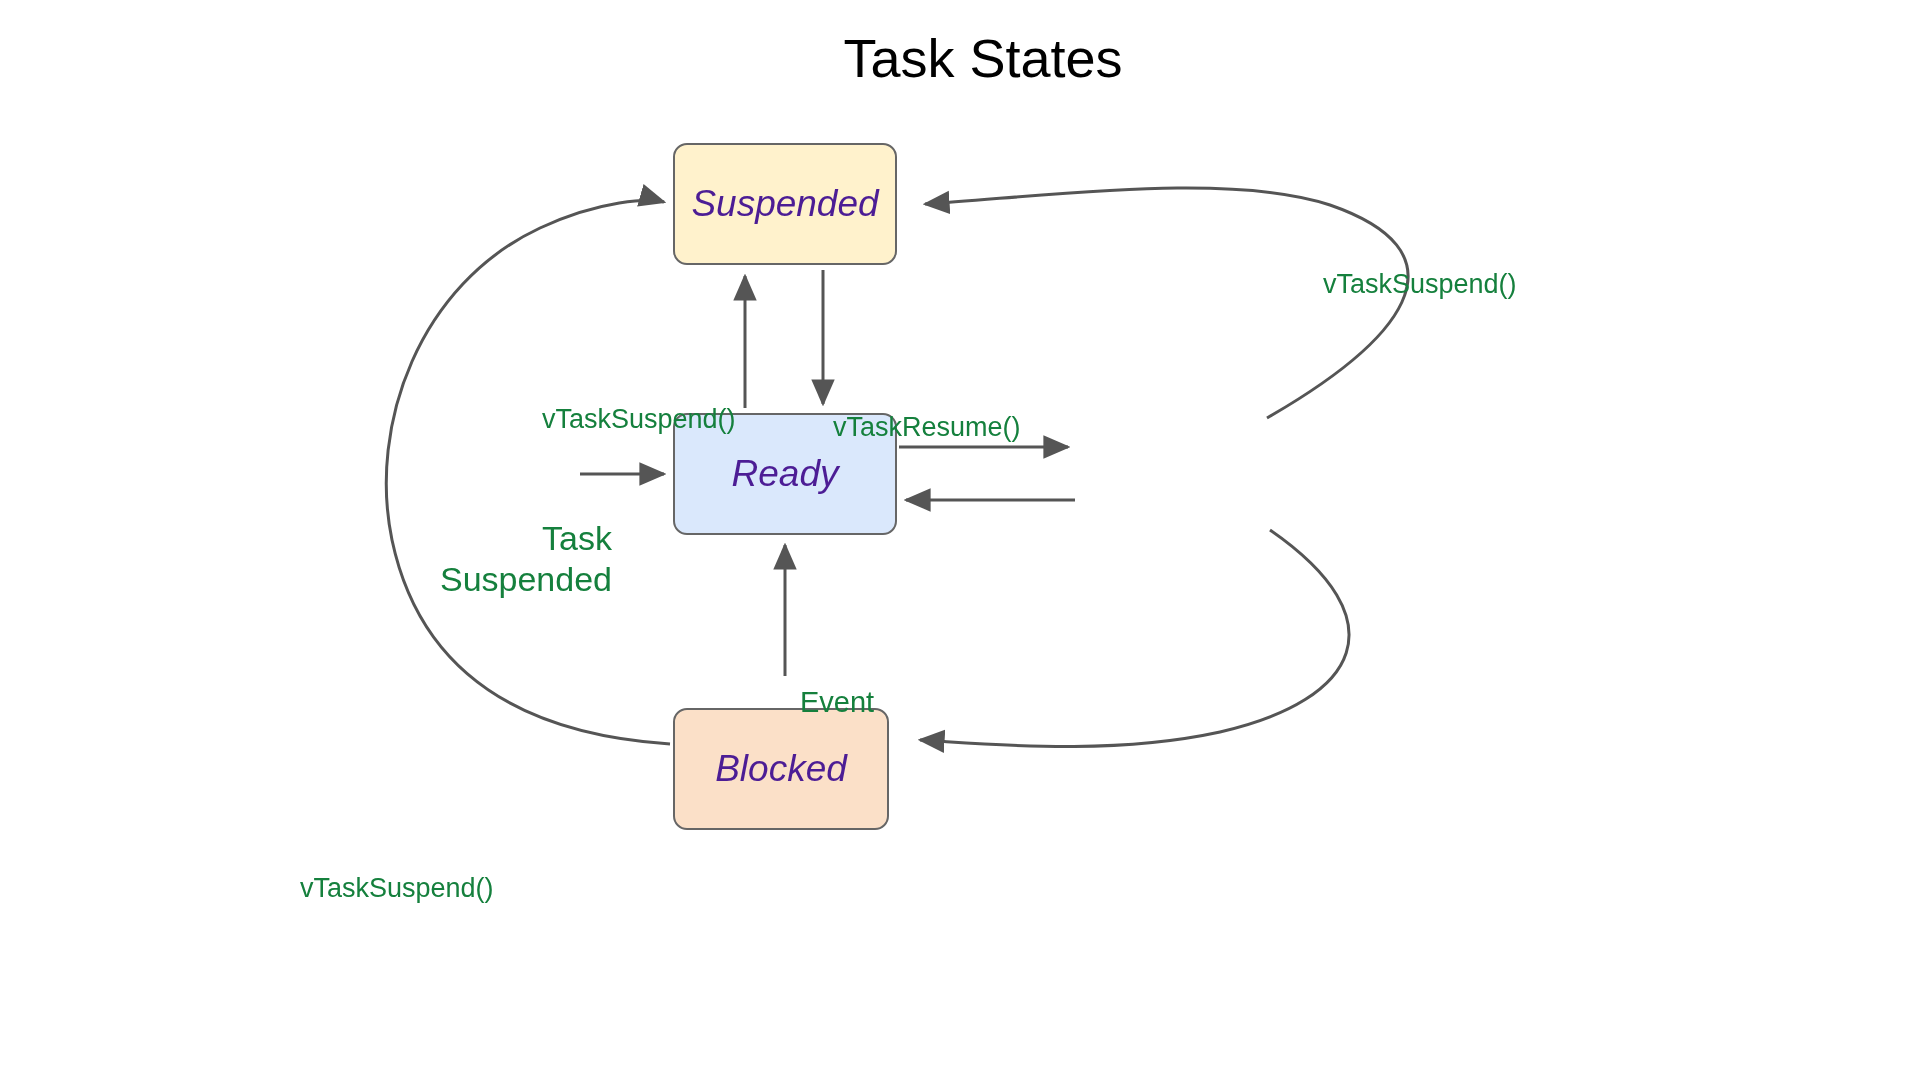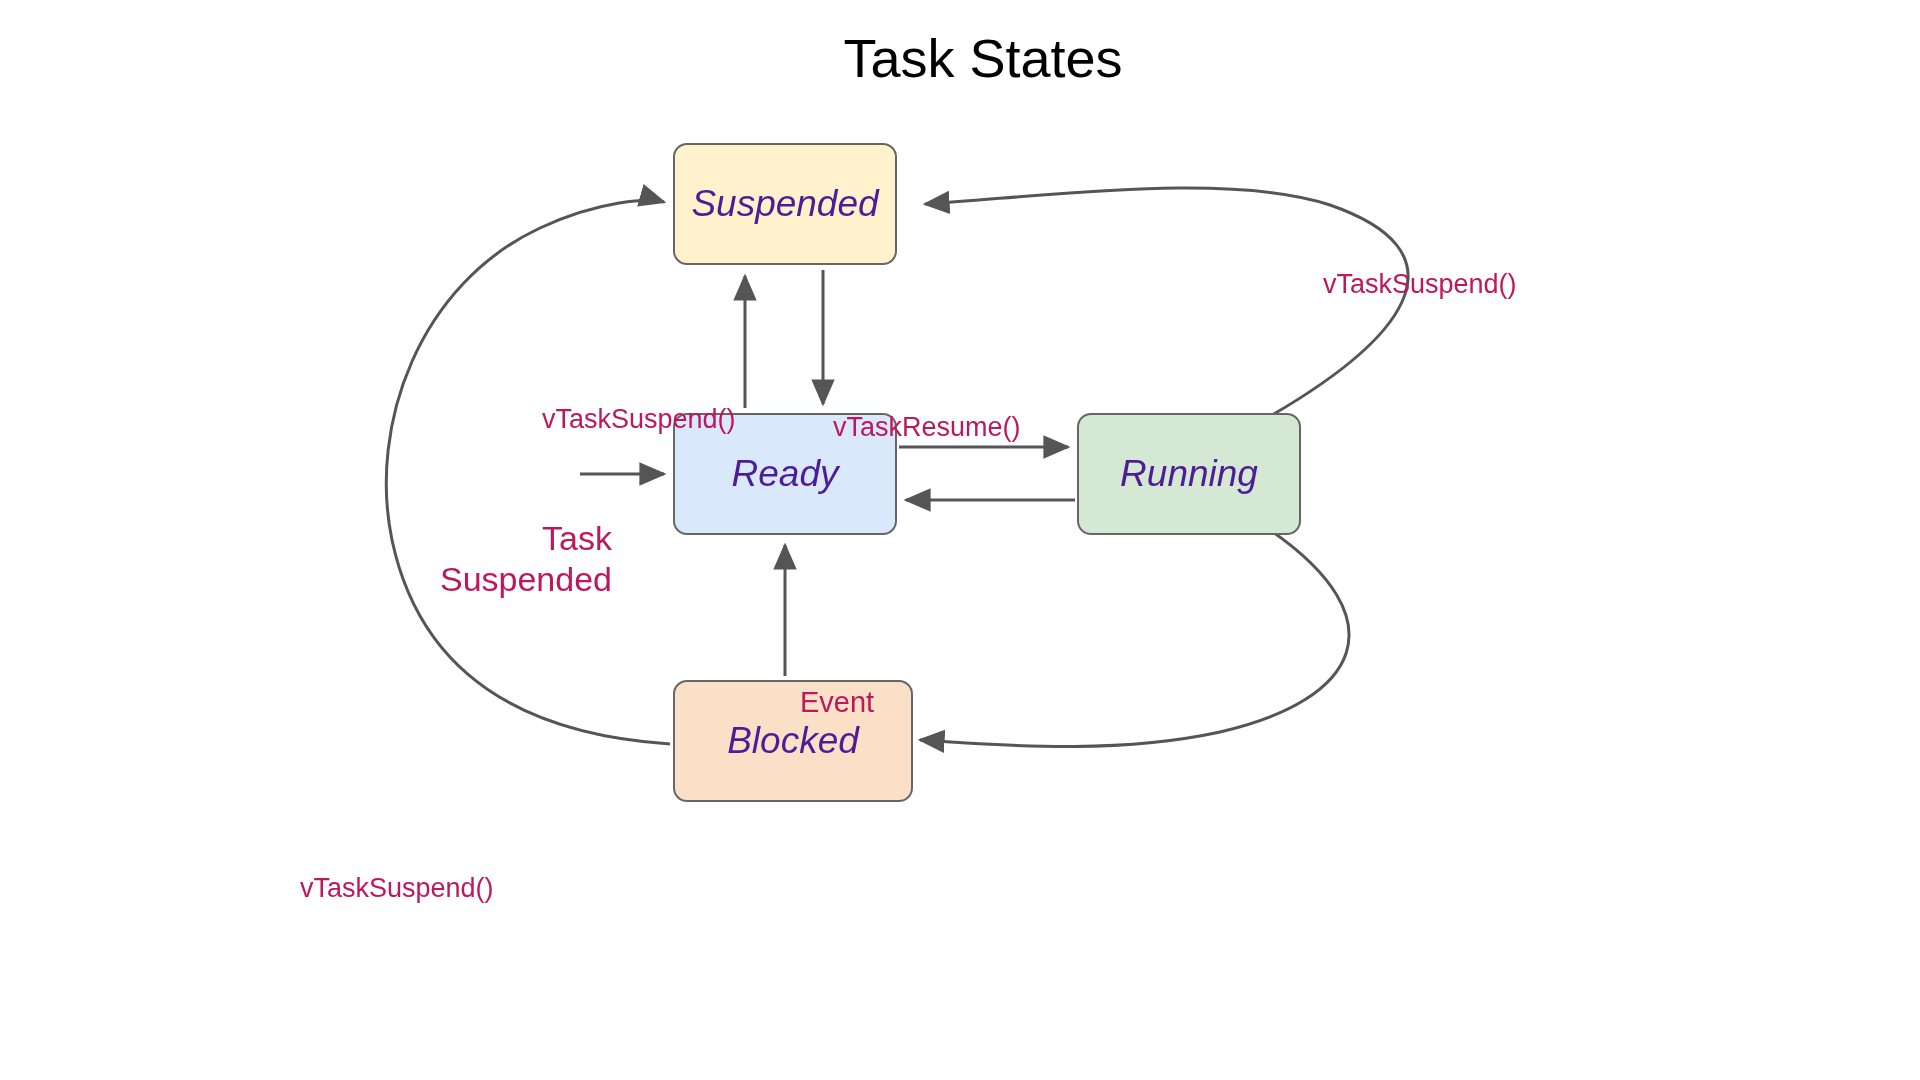--- a/index.html
+++ b/index.html
@@ -82,32 +82,32 @@
   }
   #node-running {
     left: 1077px;
     top: 413px;
     width: 224px;
     height: 122px;
     background: #d5e8d4;
   }
   #node-blocked {
     left: 673px;
-    top: 680px;
-    width: 240px;
+    top: 708px;
+    width: 216px;
     height: 122px;
     background: #fbe0c8;
   }
 
   
   .edge-label {
     position: absolute;
     font-size: 27px;
     line-height: 33px;
-    color: #be185d;
+    color: #15803d;
     white-space: nowrap;
     text-align: center;
   }
   .edge-label.multiline {
     white-space: normal;
   }
 
   #label-suspend-top-right {
     left: 1323px;
     top: 268px;
@@ -195,23 +195,20 @@
   </svg>
 
   <div class="state-node" id="node-suspended">
     <span>Suspended</span>
   </div>
 
   <div class="state-node" id="node-ready">
     <span>Ready</span>
   </div>
 
-  <div class="state-node" id="node-running">
-    <span>Running</span>
-  </div>
 
   <div class="state-node" id="node-blocked">
     <span>Blocked</span>
   </div>
 
   <div class="edge-label" id="label-suspend-top-right">vTaskSuspend()</div>
 
   <div class="edge-label" id="label-suspend-ready">vTaskSuspend()</div>
 
   <div class="edge-label" id="label-resume">vTaskResume()</div>

